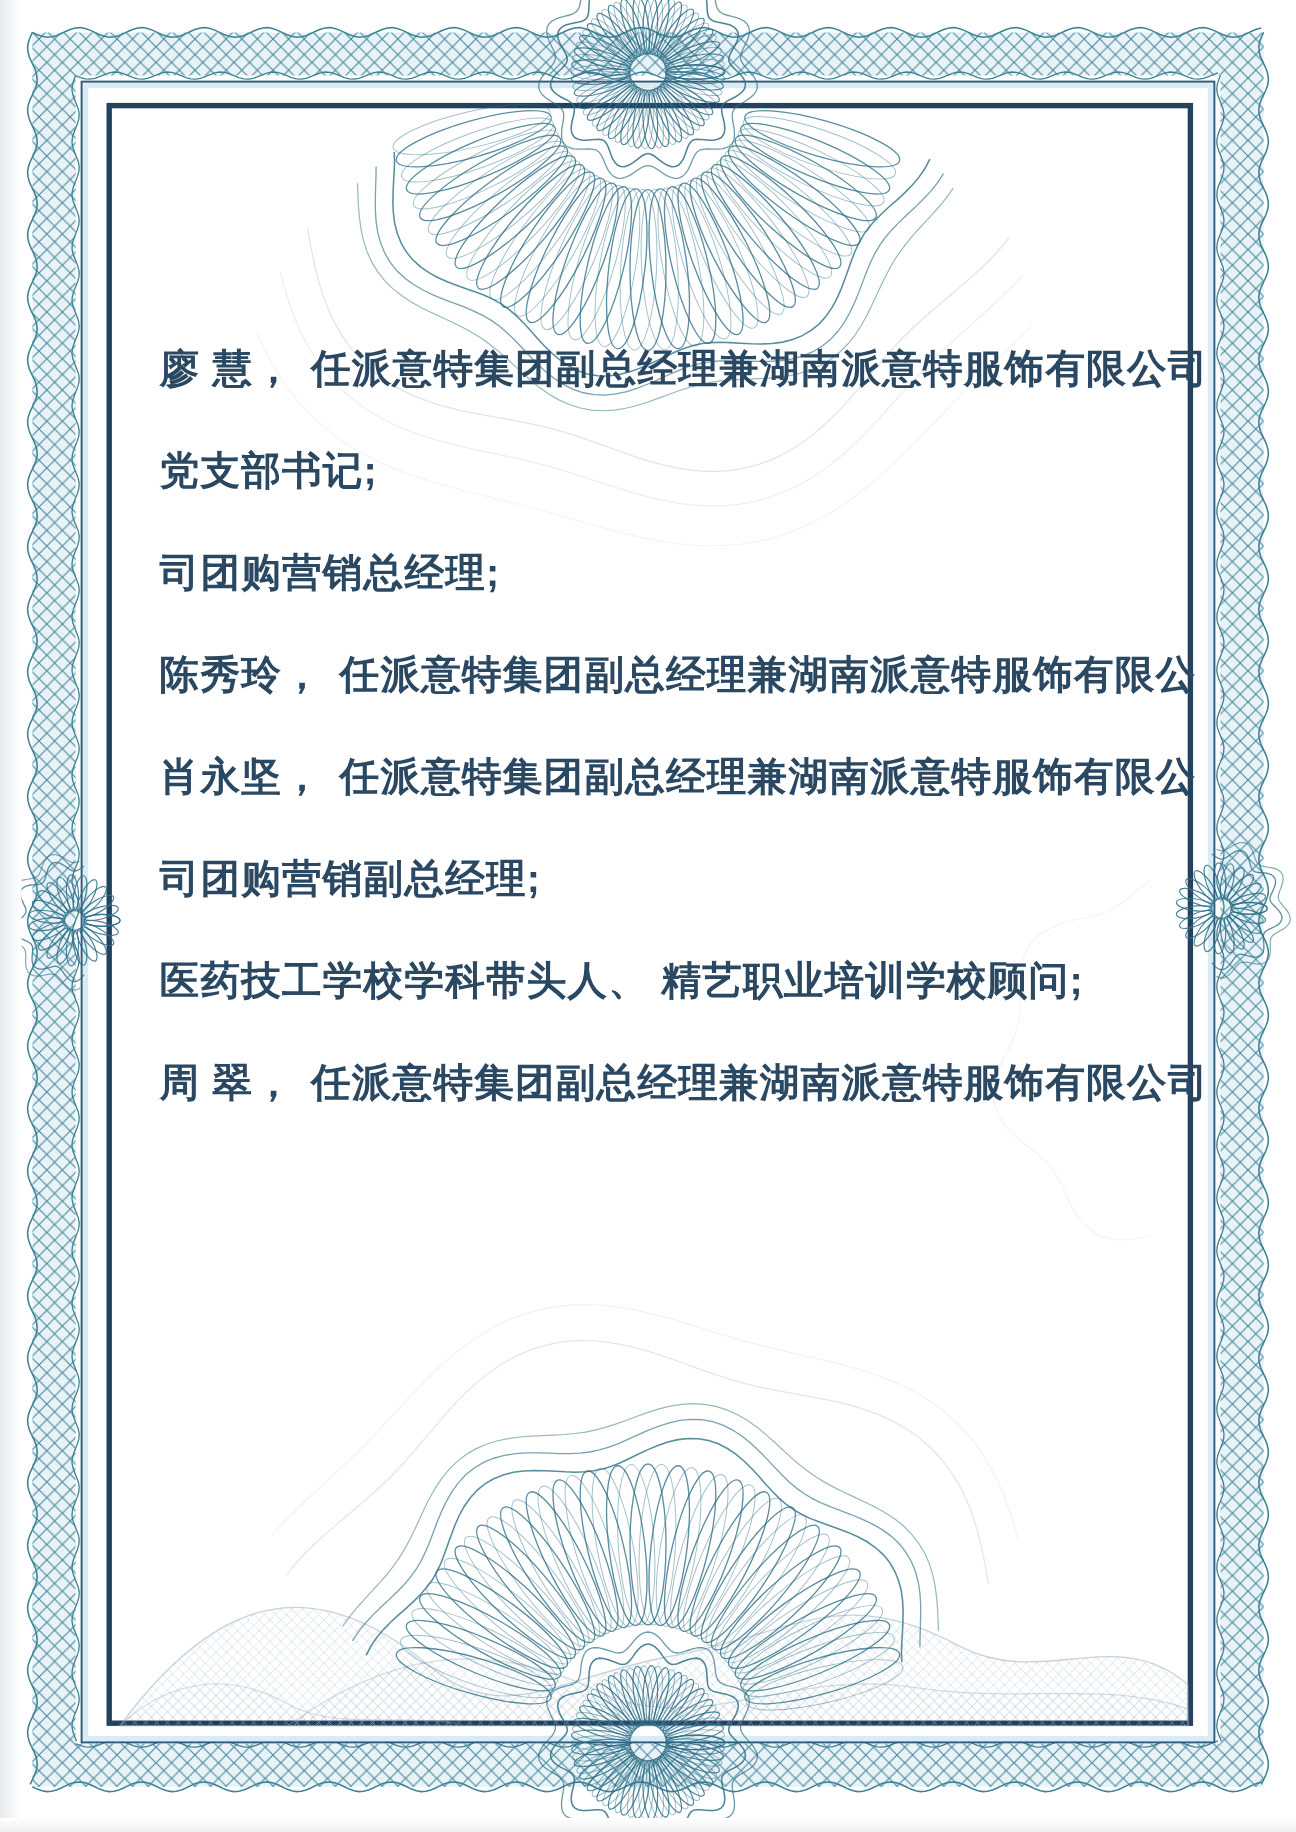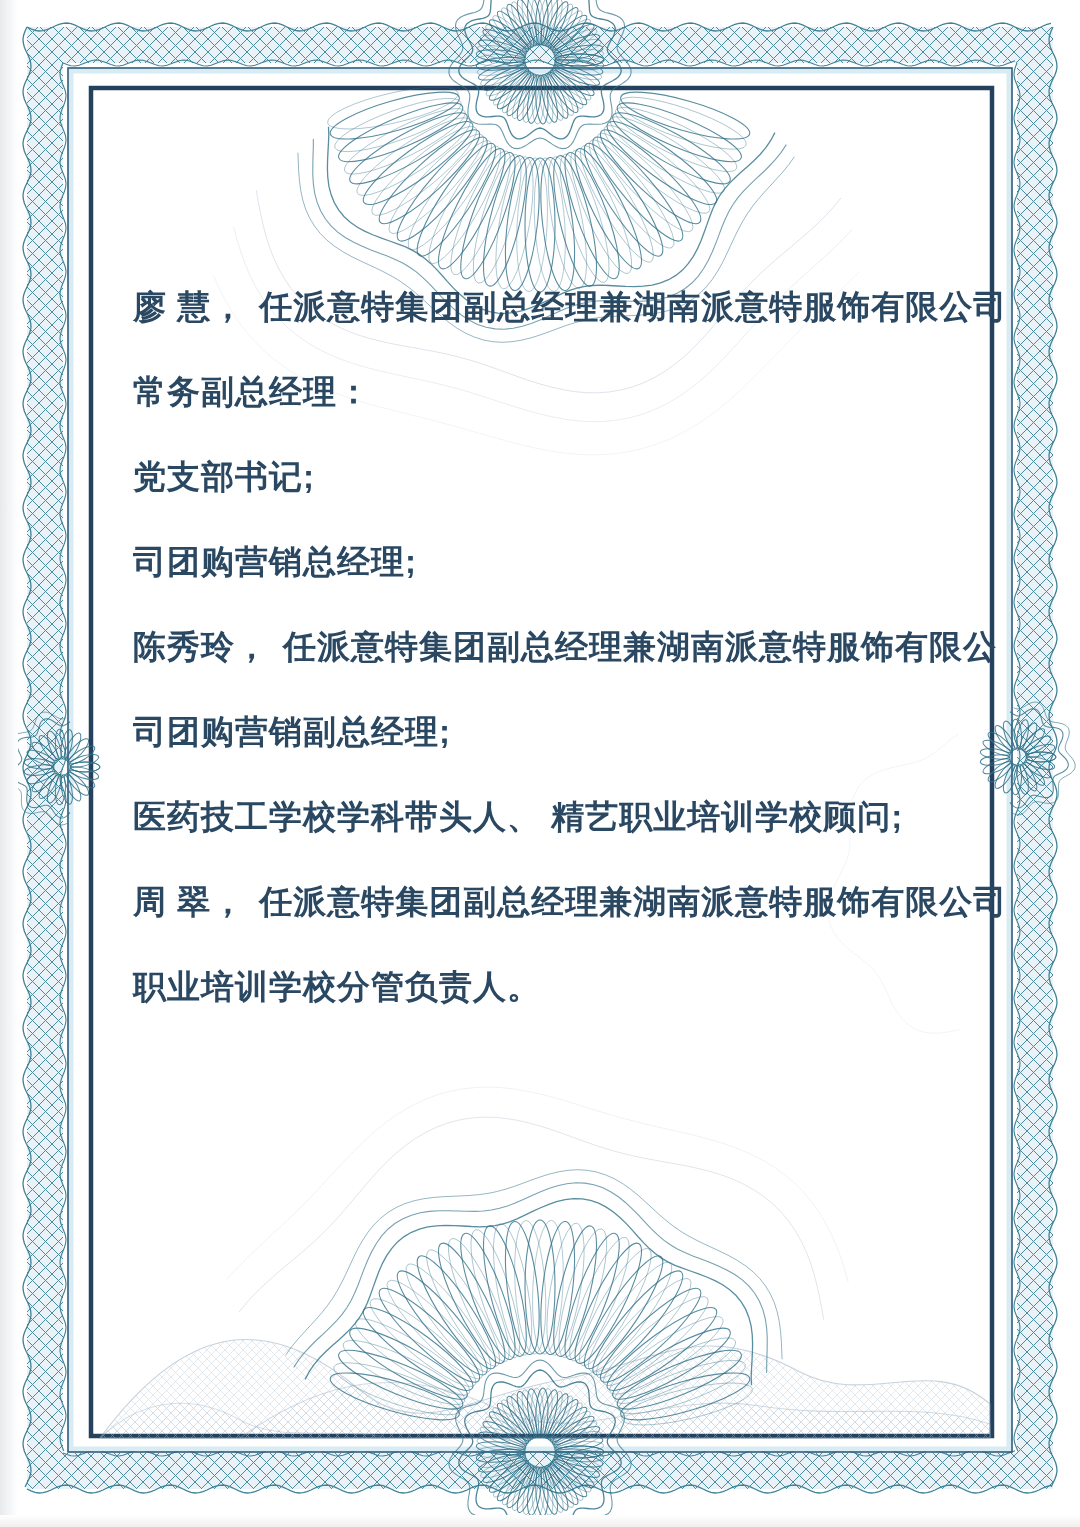--- a/index.html
+++ b/index.html
@@ -349,22 +349,21 @@
       <ellipse cx="1033.7" cy="740.2" rx="15.0" ry="5" transform="rotate(313.0 1033.7 740.2)" fill="none" stroke="#2f7088" stroke-width="1" opacity="0.85"></ellipse>
       <ellipse cx="1037.7" cy="745.0" rx="15.0" ry="5" transform="rotate(328.7 1037.7 745.0)" fill="none" stroke="#2f7088" stroke-width="1" opacity="0.85"></ellipse>
       <ellipse cx="1040.1" cy="750.8" rx="15.0" ry="5" transform="rotate(344.3 1040.1 750.8)" fill="none" stroke="#2f7088" stroke-width="1" opacity="0.85"></ellipse>
       <ellipse cx="1041.0" cy="757.0" rx="15.0" ry="5" transform="rotate(360.0 1041.0 757.0)" fill="none" stroke="#2f7088" stroke-width="1" opacity="0.85"></ellipse>
       <path d="M1010.0 711.7L1011.8 713.0L1013.5 714.2L1015.1 715.1L1016.6 715.8L1018.0 716.0L1019.4 715.8L1020.9 715.1L1022.5 714.2L1024.2 713.0L1026.0 711.7L1027.9 710.5L1029.8 709.5L1031.8 708.9L1033.7 708.7L1035.4 709.1L1037.0 709.9L1038.4 711.3L1039.5 713.0L1040.3 715.0L1041.0 717.2L1041.6 719.3L1042.1 721.3L1042.7 723.1L1043.4 724.5L1044.4 725.6L1045.6 726.3L1047.1 726.8L1049.0 727.1L1051.0 727.3L1053.2 727.4L1055.5 727.7L1057.6 728.2L1059.5 729.0L1061.0 730.1L1062.2 731.5L1062.8 733.2L1063.0 735.1L1062.7 737.1L1062.1 739.2L1061.2 741.3L1060.3 743.3L1059.4 745.1L1058.7 746.9L1058.3 748.4L1058.4 749.9L1058.8 751.3L1059.7 752.6L1061.0 754.0L1062.4 755.4L1064.0 757.0L1065.5 758.7L1066.8 760.4L1067.8 762.2L1068.3 764.1L1068.2 765.9L1067.6 767.6L1066.6 769.1L1065.0 770.5L1063.2 771.7L1061.2 772.7L1059.2 773.7L1057.3 774.5L1055.7 775.4L1054.4 776.4L1053.5 777.5L1053.0 778.9L1052.8 780.5L1052.8 782.3L1053.0 784.4L1053.2 786.6L1053.3 788.8L1053.2 791.0L1052.8 793.0L1052.0 794.7L1050.8 796.1L1049.2 797.0L1047.4 797.5L1045.4 797.6L1043.2 797.3L1041.0 796.8L1038.9 796.3L1036.9 795.7L1035.1 795.3L1033.5 795.2L1032.0 795.5L1030.7 796.2L1029.6 797.3L1028.4 798.8L1027.2 800.5L1026.0 802.3L1024.6 804.1L1023.1 805.7L1021.5 806.9L1019.8 807.7L1018.0 808.0L1016.2 807.7L1014.5 806.9L1012.9 805.7L1011.4 804.1L1010.0 802.3" fill="none" stroke="#2f7088" opacity="0.8" stroke-width="1.1"></path>
       <path d="M1013.7 707.7L1015.5 708.5L1017.2 708.9L1018.8 708.9L1020.5 708.5L1022.3 707.7L1024.2 706.6L1026.2 705.4L1028.3 704.2L1030.4 703.1L1032.6 702.4L1034.8 702.1L1036.9 702.2L1038.8 702.9L1040.4 704.1L1041.9 705.8L1043.1 707.8L1044.1 710.0L1044.9 712.2L1045.6 714.5L1046.4 716.5L1047.2 718.2L1048.2 719.6L1049.5 720.7L1051.1 721.5L1053.0 722.0L1055.1 722.4L1057.4 722.7L1059.8 723.2L1062.1 723.7L1064.3 724.6L1066.2 725.7L1067.7 727.2L1068.7 728.9L1069.2 730.9L1069.2 733.1L1068.9 735.4L1068.2 737.7L1067.4 740.0L1066.5 742.2L1065.8 744.2L1065.3 746.1L1065.2 747.8L1065.5 749.5L1066.2 751.1L1067.3 752.7L1068.7 754.3L1070.2 756.1L1071.8 757.9L1073.2 759.9L1074.3 761.9L1075.0 764.0L1075.2 766.1L1074.9 768.1L1074.0 769.9L1072.6 771.6L1070.9 773.2L1068.9 774.5L1066.7 775.7L1064.7 776.8L1062.8 777.9L1061.3 779.0L1060.0 780.3L1059.2 781.8L1058.7 783.4L1058.5 785.4L1058.5 787.5L1058.6 789.9L1058.6 792.3L1058.4 794.7L1058.0 797.0L1057.2 799.0L1056.0 800.7L1054.5 802.0L1052.6 802.9L1050.4 803.3L1048.1 803.4L1045.7 803.1L1043.3 802.7L1041.0 802.2L1038.9 801.8L1037.0 801.7L1035.2 801.9L1033.6 802.4L1032.2 803.4L1030.8 804.8L1029.4 806.4L1028.0 808.3L1026.4 810.1L1024.7 811.9L1022.9 813.3L1021.0 814.4L1019.0 814.9L1017.0 814.9L1015.0 814.4L1013.1 813.3" fill="none" stroke="#2f7088" opacity="0.6" stroke-width="1"></path>
     </svg>
 
   <div class="textblock" id="textblock" style="--text: #2b4863;">
       <div class="line"><span class="nm">廖 慧，</span><span>任派意特集团副总经理兼湖南派意特服饰有限公司</span></div>
-      <div class="line"><span>常务副总经理：</span></div>
       <div class="line"><span>党支部书记;</span></div>
       <div class="line"><span>司团购营销总经理;</span></div>
       <div class="line"><span class="nm">陈秀玲，</span><span>任派意特集团副总经理兼湖南派意特服饰有限公</span></div>
+      <div class="line"><span class="nm">肖永坚，</span><span>任派意特集团副总经理兼湖南派意特服饰有限公</span></div>
       <div class="line"><span>司团购营销副总经理;</span></div>
       <div class="line"><span>医药技工学校学科带头人、 精艺职业培训学校顾问;</span></div>
       <div class="line"><span class="nm">周 翠，</span><span>任派意特集团副总经理兼湖南派意特服饰有限公司</span></div>
-      <div class="line"><span>职业培训学校分管负责人。</span></div>
     </div>
 </div>
 
 </body></html>

